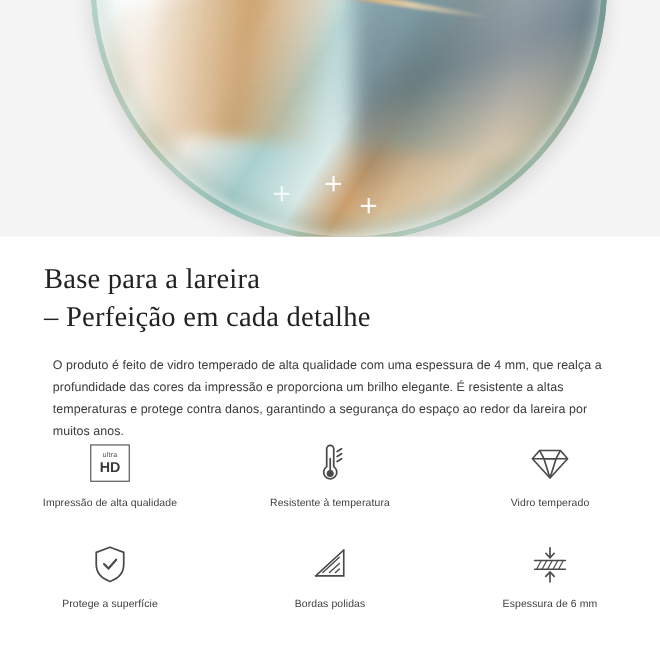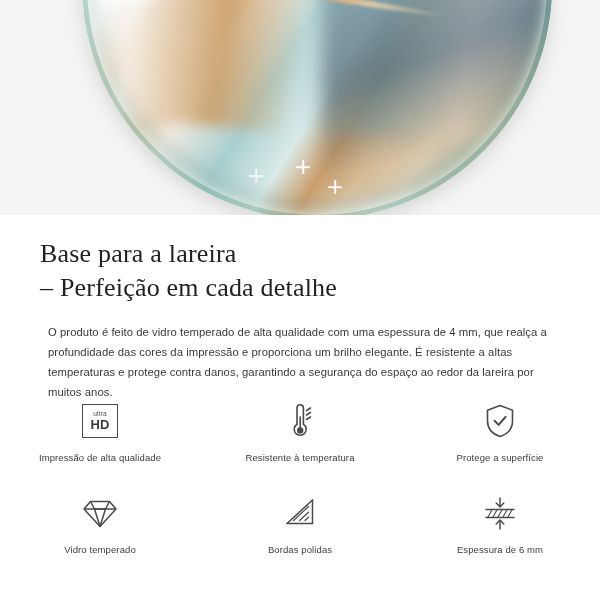--- a/index.html
+++ b/index.html
@@ -269,39 +269,39 @@
           <line x1="23.5" y1="9.5" x2="27.5" y2="7"></line>
           <line x1="23.5" y1="14" x2="27.5" y2="11.5"></line>
           <line x1="23.5" y1="18.5" x2="27.5" y2="16"></line>
         </svg>
       </div>
       <div class="caption">Resistente à temperatura</div>
     </div>
 
     <div class="feature">
       <div class="glyph">
-        <svg width="36" height="40" viewBox="0 0 36 40" fill="none" stroke="#4a4a4a" stroke-width="1.6" stroke-linejoin="round">
-          <path d="M18 4.5 L30.5 9.2 V20 c0 8.2-5.6 13.2-12.5 15.6C11.1 33.2 5.5 28.2 5.5 20 V9.2 Z"></path>
-          <path d="M12.6 19.8 l4 4.1 7-8.1" stroke-width="2" stroke-linecap="round"></path>
-        </svg>
-      </div>
-      <div class="caption">Protege a superfície</div>
-    </div>
-
-    <div class="feature">
-      <div class="glyph">
         <svg width="40" height="36" viewBox="0 0 40 36" fill="none" stroke="#4a4a4a" stroke-width="1.5" stroke-linejoin="round">
           <path d="M10.5 6.5 H29.5 L36 14 L20 31.5 L4 14 Z"></path>
           <path d="M4 14 H36"></path>
           <path d="M10.5 6.5 L14.5 14 L20 31.5"></path>
           <path d="M29.5 6.5 L25.5 14 L20 31.5"></path>
           <path d="M14.5 14 H25.5"></path>
         </svg>
       </div>
       <div class="caption">Vidro temperado</div>
+    </div>
+
+    <div class="feature">
+      <div class="glyph">
+        <svg width="36" height="40" viewBox="0 0 36 40" fill="none" stroke="#4a4a4a" stroke-width="1.6" stroke-linejoin="round">
+          <path d="M18 4.5 L30.5 9.2 V20 c0 8.2-5.6 13.2-12.5 15.6C11.1 33.2 5.5 28.2 5.5 20 V9.2 Z"></path>
+          <path d="M12.6 19.8 l4 4.1 7-8.1" stroke-width="2" stroke-linecap="round"></path>
+        </svg>
+      </div>
+      <div class="caption">Protege a superfície</div>
     </div>
 
     <div class="feature">
       <div class="glyph">
         <svg width="38" height="34" viewBox="0 0 38 34" fill="none" stroke="#4a4a4a" stroke-width="1.5" stroke-linecap="round">
           <path d="M6 27.5 L31.5 4"></path>
           <path d="M6 27.5 H31.5 V4"></path>
           <path d="M12.5 24.5 L27.5 10.5" stroke-width="1.2"></path>
           <path d="M18.5 24.5 L27.5 16.2" stroke-width="1.2"></path>
           <path d="M24 24.5 L27.5 21.2" stroke-width="1.2"></path>

